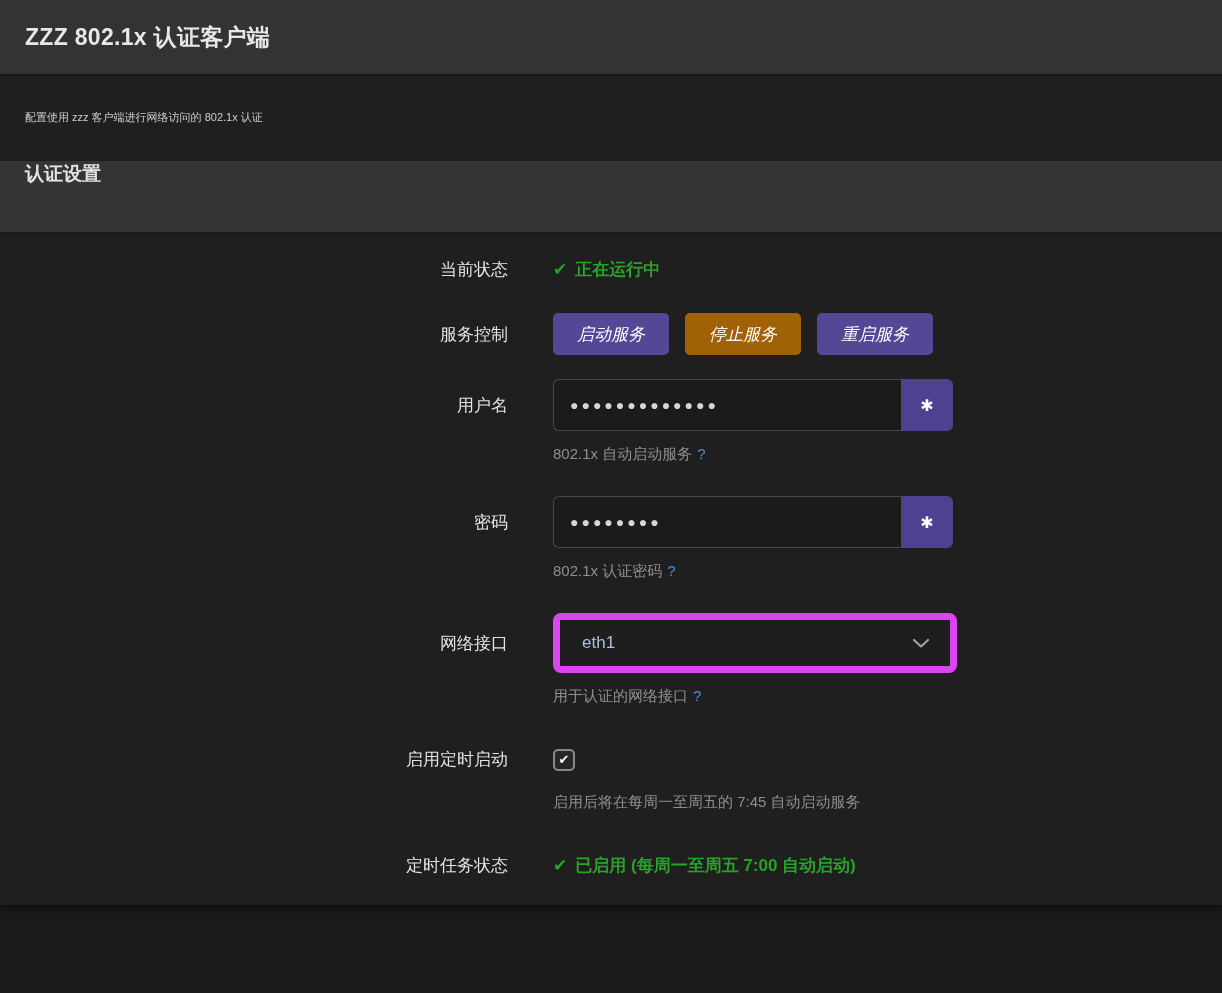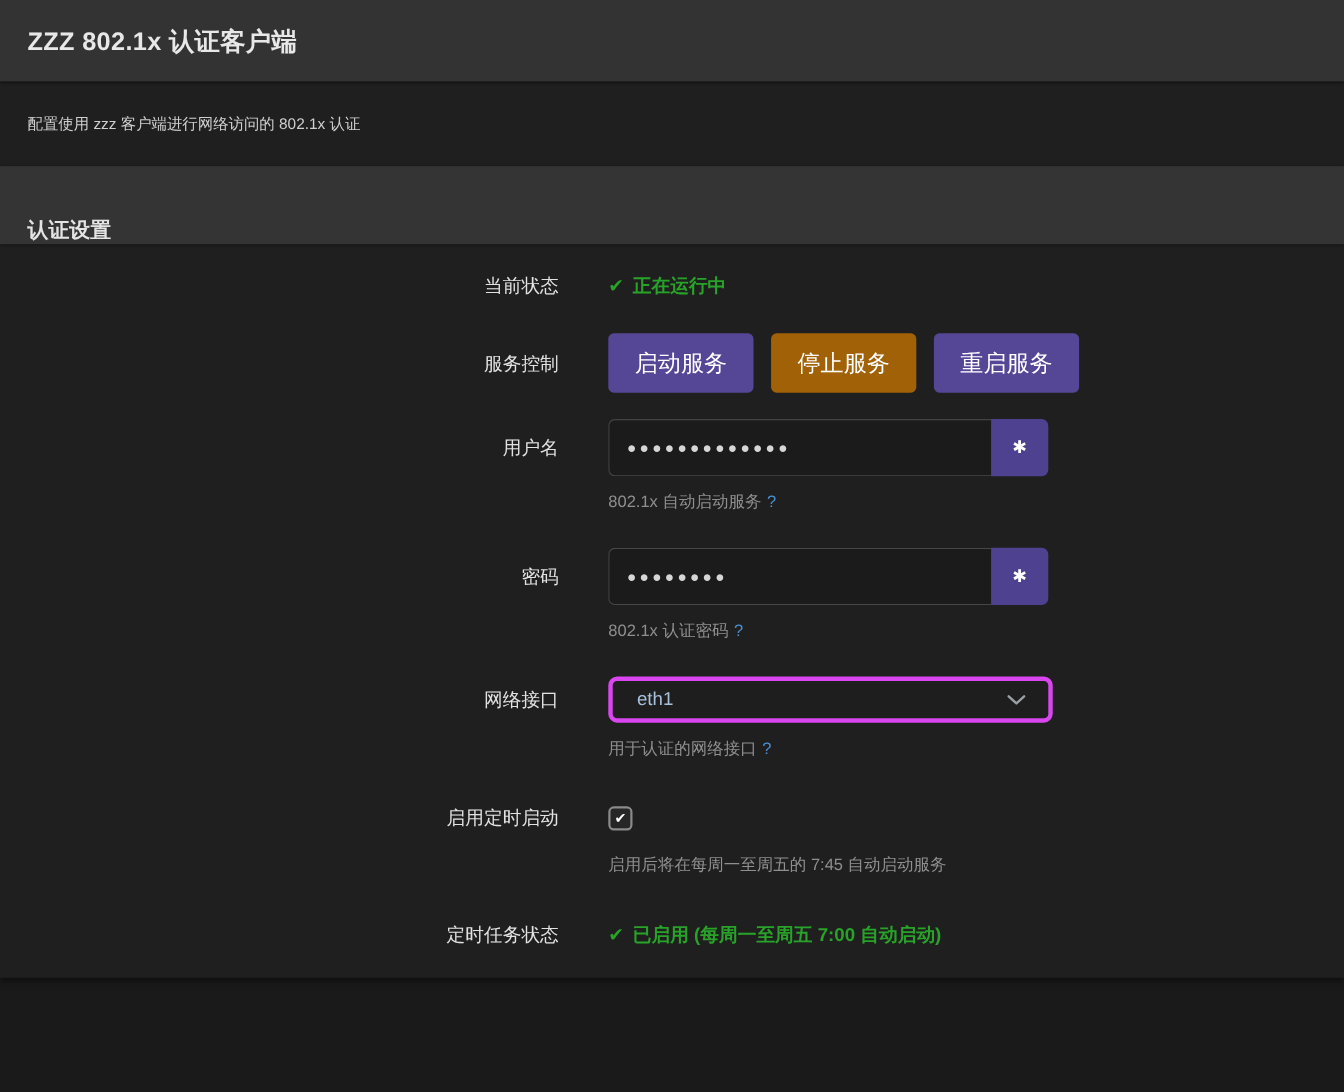--- a/index.html
+++ b/index.html
@@ -22,33 +22,33 @@
     box-shadow: 0 1px 3px rgba(0,0,0,0.45);
     position: relative; z-index: 3;
   }
   .title-bar h1 {
     font-size: 23px;
     font-weight: 700;
     color: #e8e8e8;
     letter-spacing: 0.3px;
   }
   .desc-bar {
-    height: 77px;
+    height: 87px;
     background: #1f1f1f;
     display: flex;
     align-items: center;
     padding: 0 25px;
-    font-size: 14px;
+    font-size: 11px;
     color: #cfcfcf;
   }
   .section-bar {
     height: 71px;
     background: #343434;
     display: flex;
-    align-items: flex-end;
+    align-items: flex-start;
     padding: 0 25px;
     box-shadow: 0 1px 3px rgba(0,0,0,0.35);
     position: relative; z-index: 2;
   }
   .section-bar h2 {
     font-size: 19px;
     font-weight: 700;
     color: #e4e4e4;
   }
 
@@ -82,30 +82,31 @@
   
   .status-green {
     color: #28a228;
     font-size: 17px;
     font-weight: 700;
   }
   .status-green .chk { margin-right: 8px; font-weight: 400; }
 
   
   .btn {
-    height: 54px;
+    height: 42px;
     min-width: 114px;
     padding: 0 24px;
     border: none;
     border-radius: 5px;
-    font-size: 21px;
+    font-size: 17px;
     color: #ffffff;
     font-family: inherit;
     cursor: pointer;
     margin-right: 16px;
+    font-style: italic;
   }
   .btn-purple { background: #554696; }
   .btn-orange { background: #a16207; }
 
   
   .input-group { display: flex; width: 400px; height: 52px; }
   .masked-input {
     flex: 1;
     width: 348px;
     background: #1b1b1b;
@@ -128,23 +129,23 @@
     font-size: 16px;
     cursor: pointer;
     display: flex;
     align-items: center;
     justify-content: center;
   }
 
   
   .select-box {
     width: 404px;
-    height: 42px;
+    height: 60px;
     background: #1e1e1e;
-    border: 4px solid #d946ef;
+    border: 7px solid #d946ef;
     border-radius: 8px;
     display: flex;
     align-items: center;
     justify-content: space-between;
     padding: 0 20px 0 22px;
     cursor: pointer;
   }
   .select-value { color: #a9c0dc; font-size: 17px; }
   .chevron { display: flex; align-items: center; }
 

